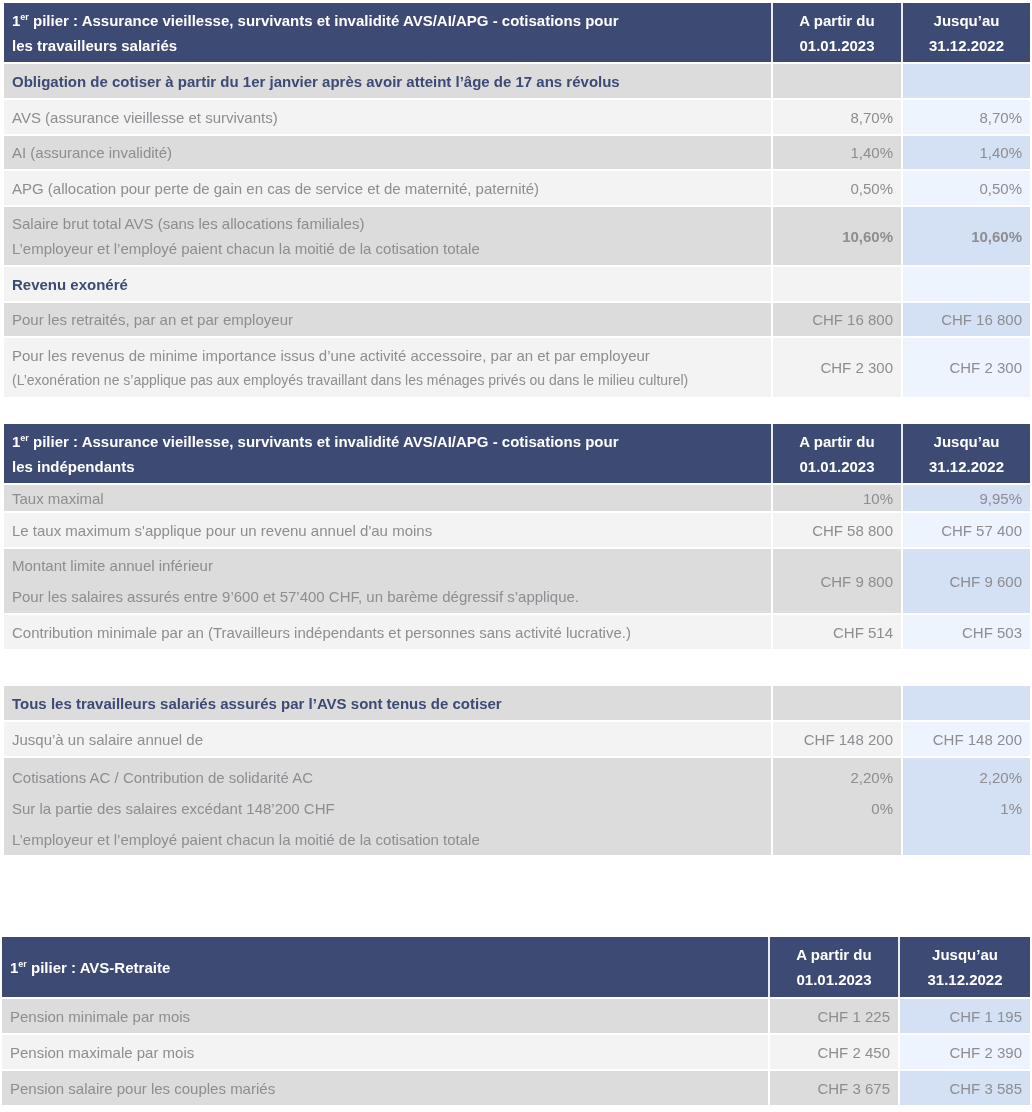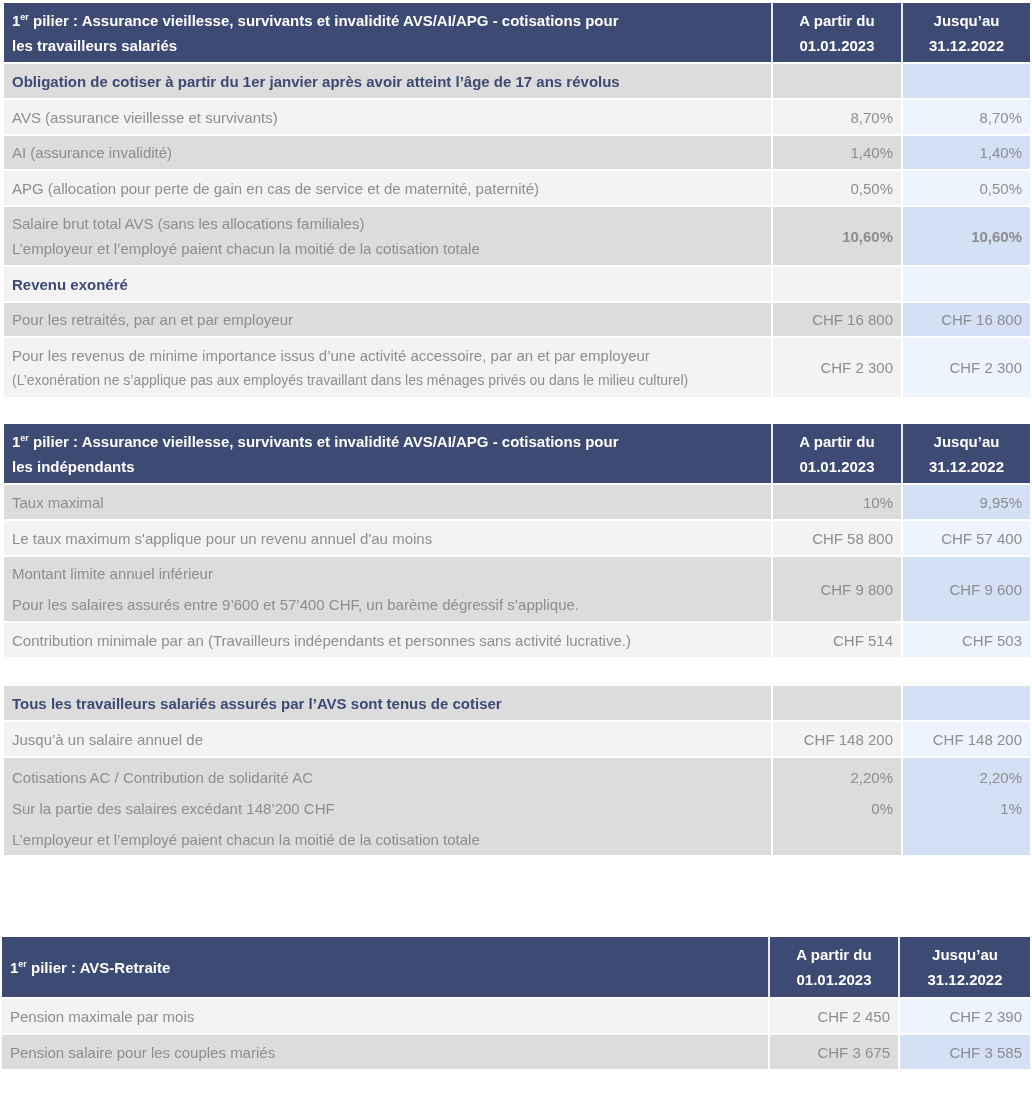--- a/index.html
+++ b/index.html
@@ -110,21 +110,21 @@
     </th>
     <th class="num">
           <span class="hdr-title">A partir du</span>
           <span class="hdr-title">01.01.2023</span>
         </th>
     <th class="num">
           <span class="hdr-title">Jusqu’au</span>
           <span class="hdr-title">31.12.2022</span>
         </th>
   </tr>
-  <tr class="dark" style="height:36px">
+  <tr class="dark" style="height:28px">
     <td class="lbl">Taux maximal</td>
     <td class="num c1">10%</td>
     <td class="num c2">9,95%</td>
   </tr>
   <tr class="light" style="height:36px">
     <td class="lbl">Le taux maximum s'applique pour un revenu annuel d'au moins</td>
     <td class="num c1">CHF 58 800</td>
     <td class="num c2">CHF 57 400</td>
   </tr>
   <tr class="dark" style="height:66px">
@@ -191,20 +191,25 @@
     </th>
     <th class="num">
           <span class="hdr-title">A partir du</span>
           <span class="hdr-title">01.01.2023</span>
         </th>
     <th class="num">
           <span class="hdr-title">Jusqu’au</span>
           <span class="hdr-title">31.12.2022</span>
         </th>
   </tr>
+  <tr class="dark" style="height:36px">
+    <td class="lbl">Pension minimale par mois</td>
+    <td class="num c1">CHF 1 225</td>
+    <td class="num c2">CHF 1 195</td>
+  </tr>
   <tr class="light" style="height:36px">
     <td class="lbl">Pension maximale par mois</td>
     <td class="num c1">CHF 2 450</td>
     <td class="num c2">CHF 2 390</td>
   </tr>
   <tr class="dark" style="height:36px">
     <td class="lbl">Pension salaire pour les couples mariés</td>
     <td class="num c1">CHF 3 675</td>
     <td class="num c2">CHF 3 585</td>
   </tr>

